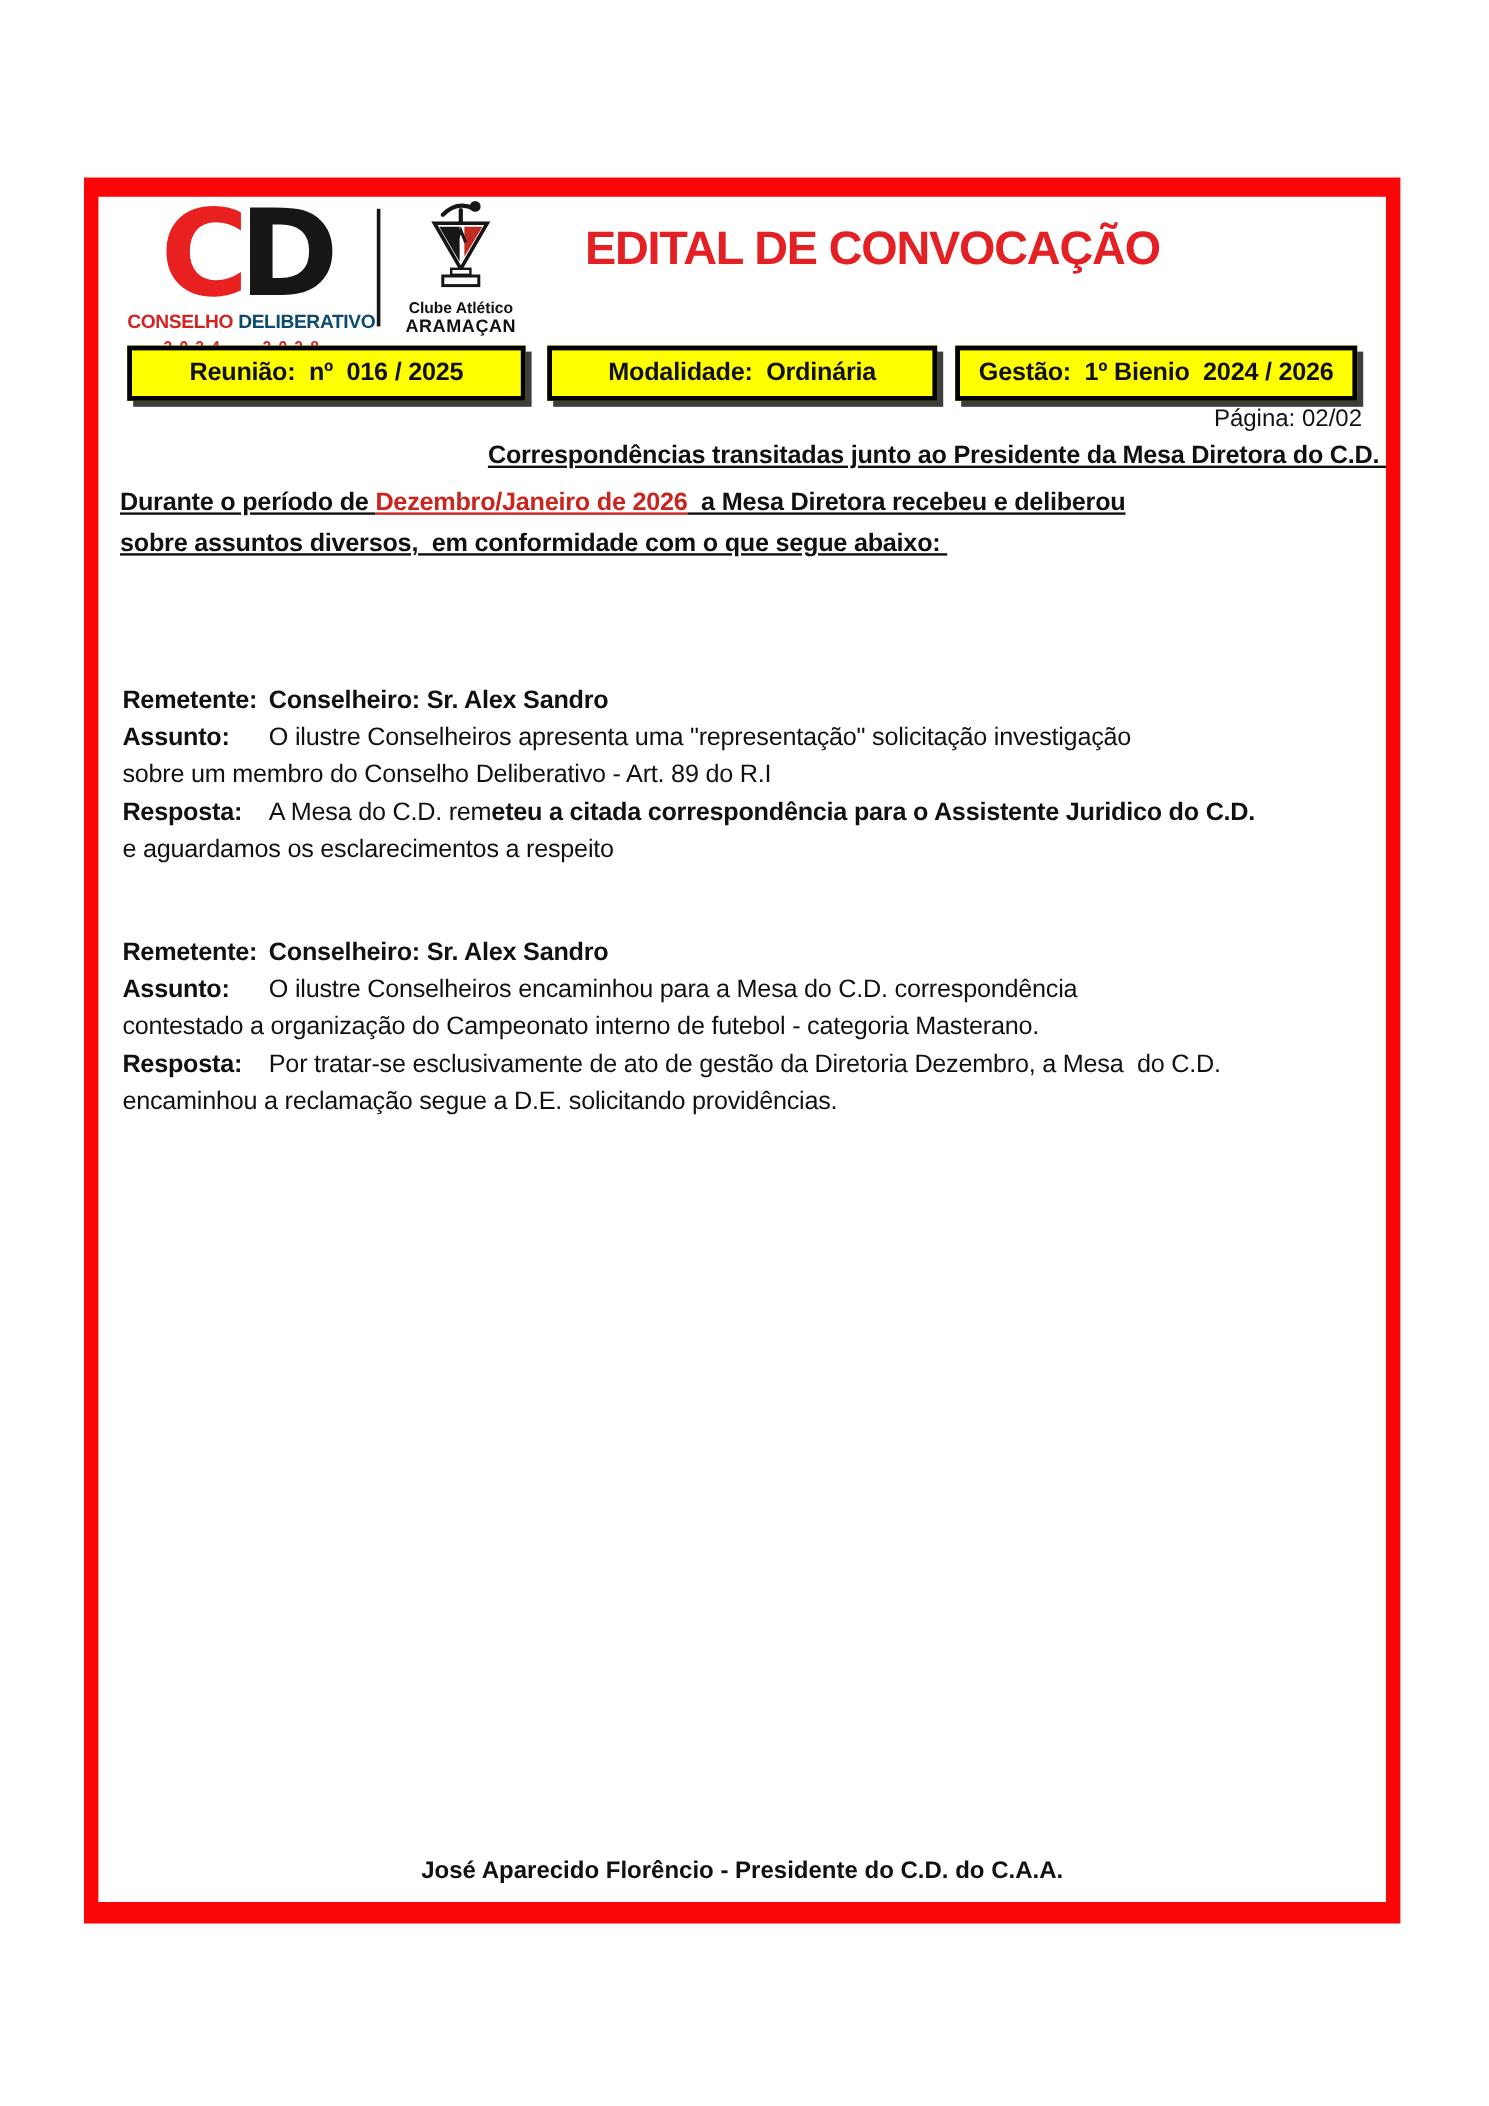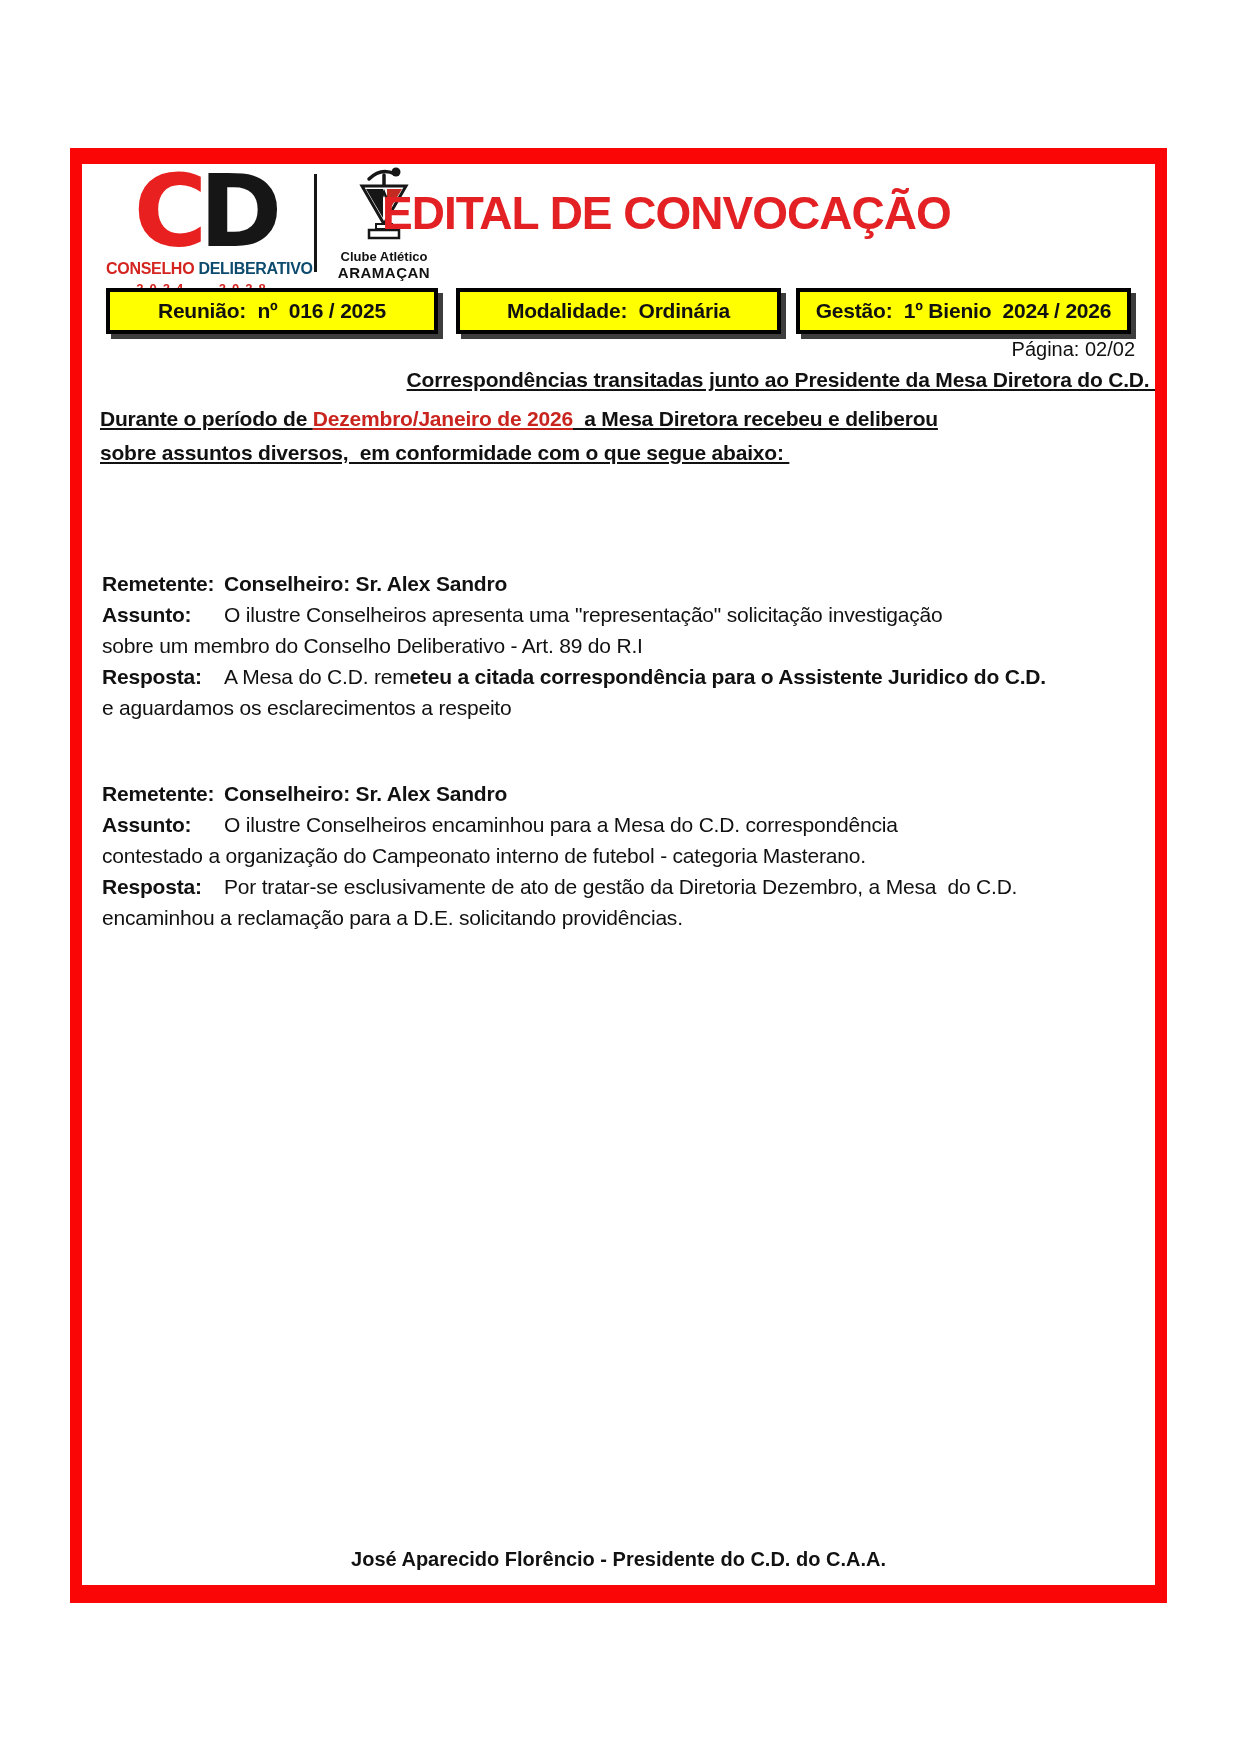--- a/index.html
+++ b/index.html
@@ -36,21 +36,22 @@
 
   .logo-divider{position:absolute;left:232px;top:10px;width:3px;height:98px;background:#161616;}
 
   .club-logo{position:absolute;left:252px;top:0px;width:100px;text-align:center;}
   .club-logo svg{display:block;margin:0 auto;}
   .club-name1{font-weight:bold;font-size:13px;margin-top:1px;white-space:nowrap;}
   .club-name2{font-weight:bold;font-size:15px;letter-spacing:0.5px;white-space:nowrap;}
 
   .title{
     position:absolute;left:300px;top:22px;width:690px;margin:0;
-    font-size:46px;font-weight:bold;letter-spacing:-1px;
+    text-align:center;
+    font-size:39px;font-weight:bold;letter-spacing:-1px;
     color:#e32124;white-space:nowrap;
   }
 
   
   .boxes{position:absolute;left:24px;top:124px;width:1025px;display:flex;}
   .ybox{
     box-sizing:border-box;height:46px;
     background:#ffff00;border:4px solid #000;
     box-shadow:5px 5px 0 #3d3d3d;
     display:flex;align-items:center;justify-content:center;
@@ -146,19 +147,19 @@
       <div class="line"><span>sobre um membro do Conselho Deliberativo - Art. 89 do R.I</span></div>
       <div class="line"><span class="lbl">Resposta:</span><span>A Mesa do C.D. rem</span><span class="b">eteu a citada correspondência para o Assistente Juridico do C.D.</span></div>
       <div class="line"><span>e aguardamos os esclarecimentos a respeito</span></div>
     </div>
 
     <div class="block second">
       <div class="line"><span class="lbl">Remetente:</span><span class="b">Conselheiro: Sr. Alex Sandro</span></div>
       <div class="line"><span class="lbl">Assunto:</span><span>O ilustre Conselheiros encaminhou para a Mesa do C.D. correspondência</span></div>
       <div class="line"><span>contestado a organização do Campeonato interno de futebol - categoria Masterano.</span></div>
       <div class="line"><span class="lbl">Resposta:</span><span>Por tratar-se esclusivamente de ato de gestão da Diretoria Dezembro, a Mesa  do C.D.</span><span class="b"></span></div>
-      <div class="line"><span>encaminhou a reclamação para a D.E. solicitando providências.</span></div>
+      <div class="line"><span>encaminhou a reclamação segue a D.E. solicitando providências.</span></div>
     </div>
 
     <div class="footer">José Aparecido Florêncio - Presidente do C.D. do C.A.A.</div>
 
   </div>
 </div>
 
 </body></html>

